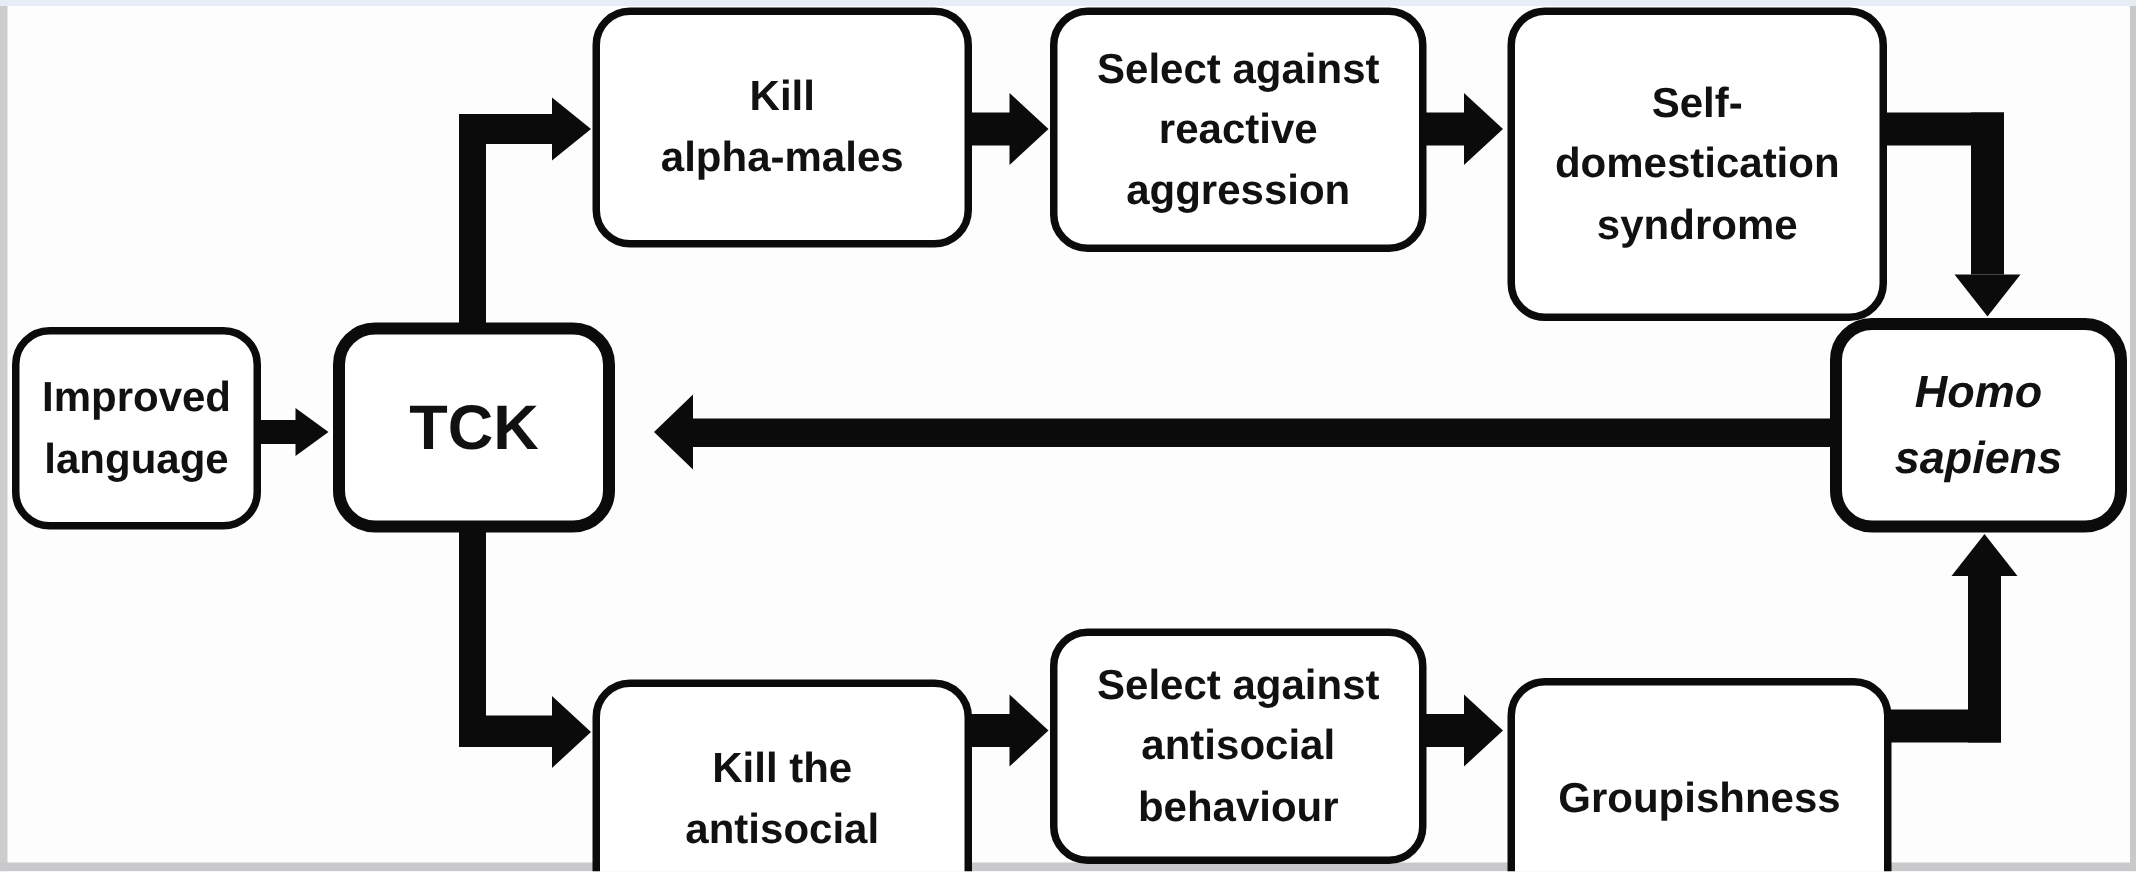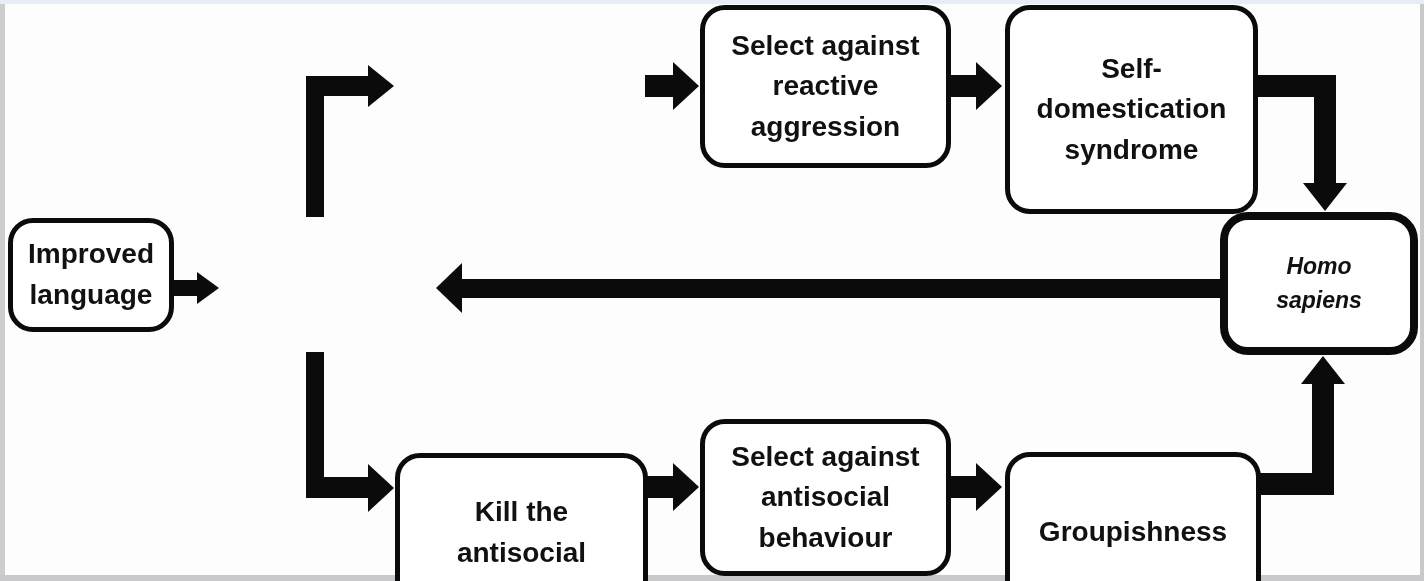--- a/index.html
+++ b/index.html
@@ -35,37 +35,44 @@
 
   .node-label {
     white-space: pre-line;
     font-weight: bold;
     font-size: 28px;
     line-height: 1.45;
     color: #111111;
     padding: 0 6px;
   }
   .node-label.big   { font-size: 42px; line-height: 1.2; }
-  .node-label.italic { font-style: italic; font-size: 23px; }
+  .node-label.italic { font-style: italic; font-size: 30px; }
 
   .arrow { position: absolute; left: 0; top: 0; z-index: 1; }
   .seg  { position: absolute; background: #0b0b0b; }
   .head { position: absolute; width: 0; height: 0; }
 </style>
 </head>
 <body>
 
 <div class="canvas">
 
-  <div class="node" style="left:8px; top:218px; width:166px; height:114px;">
+  <div class="node" style="left:8px; top:218px; width:166px; height:135px;">
     <span class="node-label">Improved
 language</span>
   </div>
 
+  <div class="node thick" style="left:222px; top:215px; width:188px; height:140px;">
+    <span class="node-label big">TCK</span>
+  </div>
 
+  <div class="node" style="left:395px; top:5px; width:253px; height:160px;">
+    <span class="node-label">Kill
+alpha-males</span>
+  </div>
 
   <div class="node" style="left:700px; top:5px; width:251px; height:163px;">
     <span class="node-label">Select against
 reactive
 aggression</span>
   </div>
 
   <div class="node" style="left:1005px; top:5px; width:253px; height:209px;">
     <span class="node-label">Self-
 domestication

